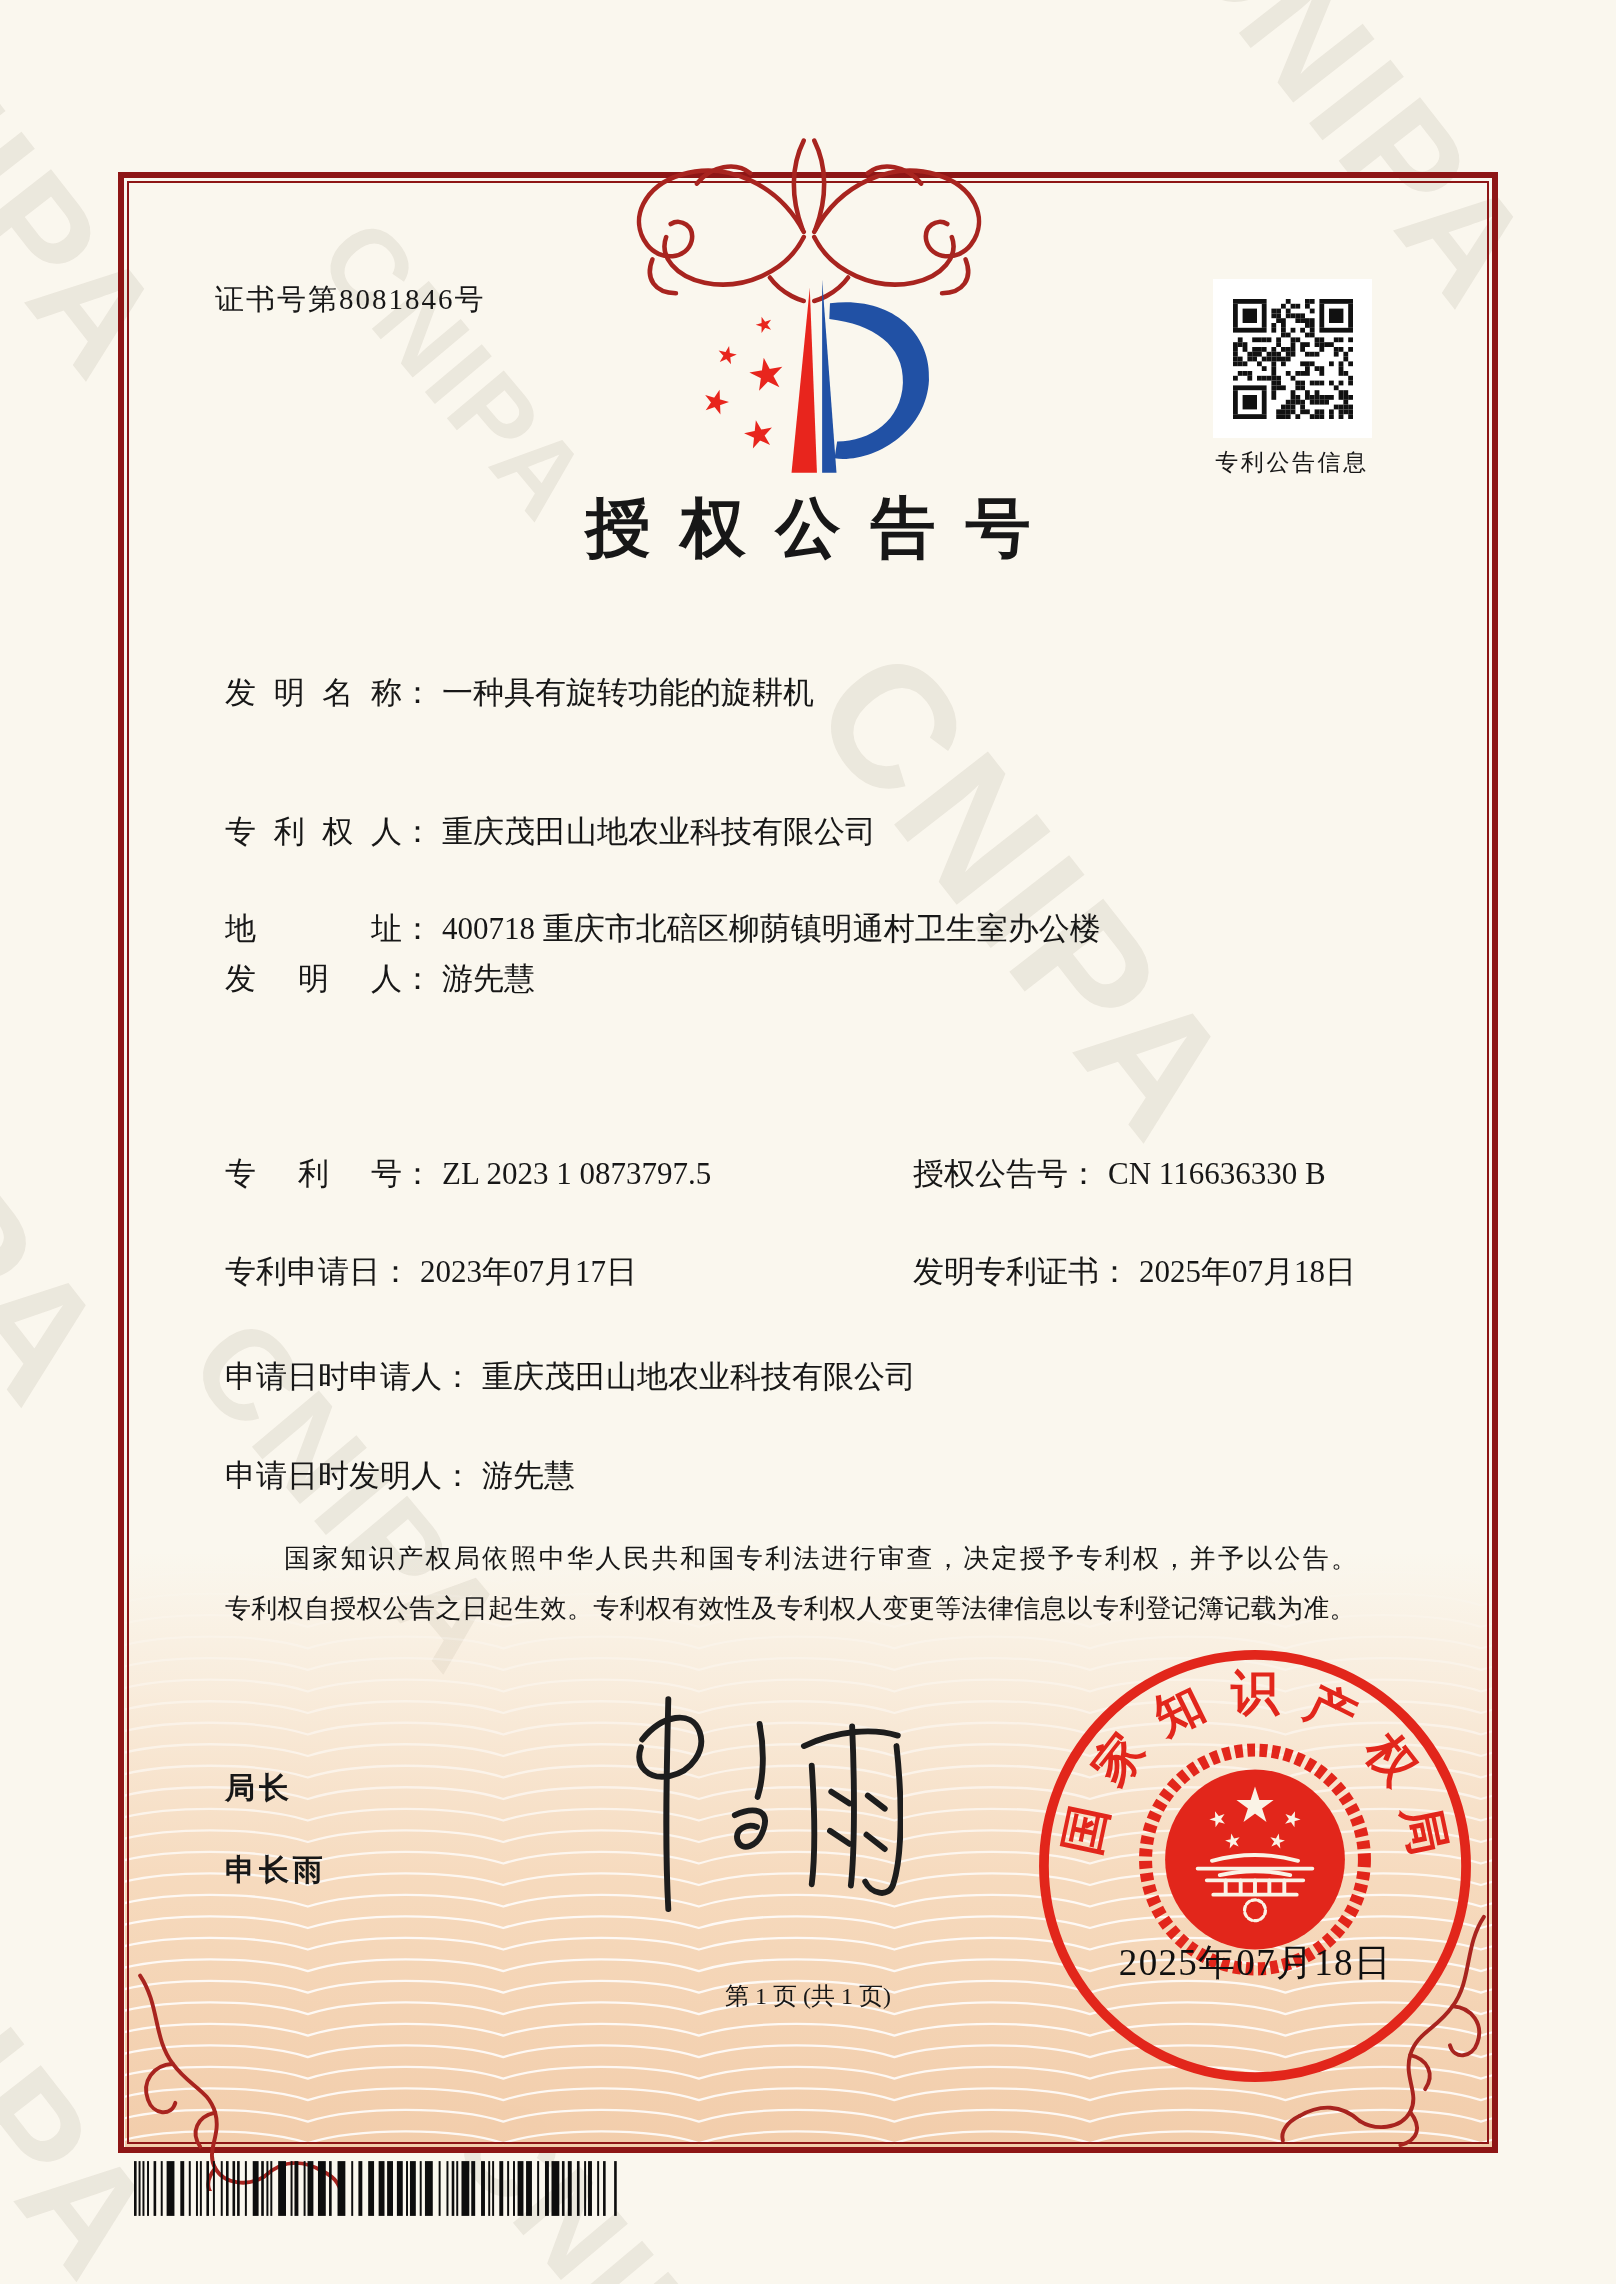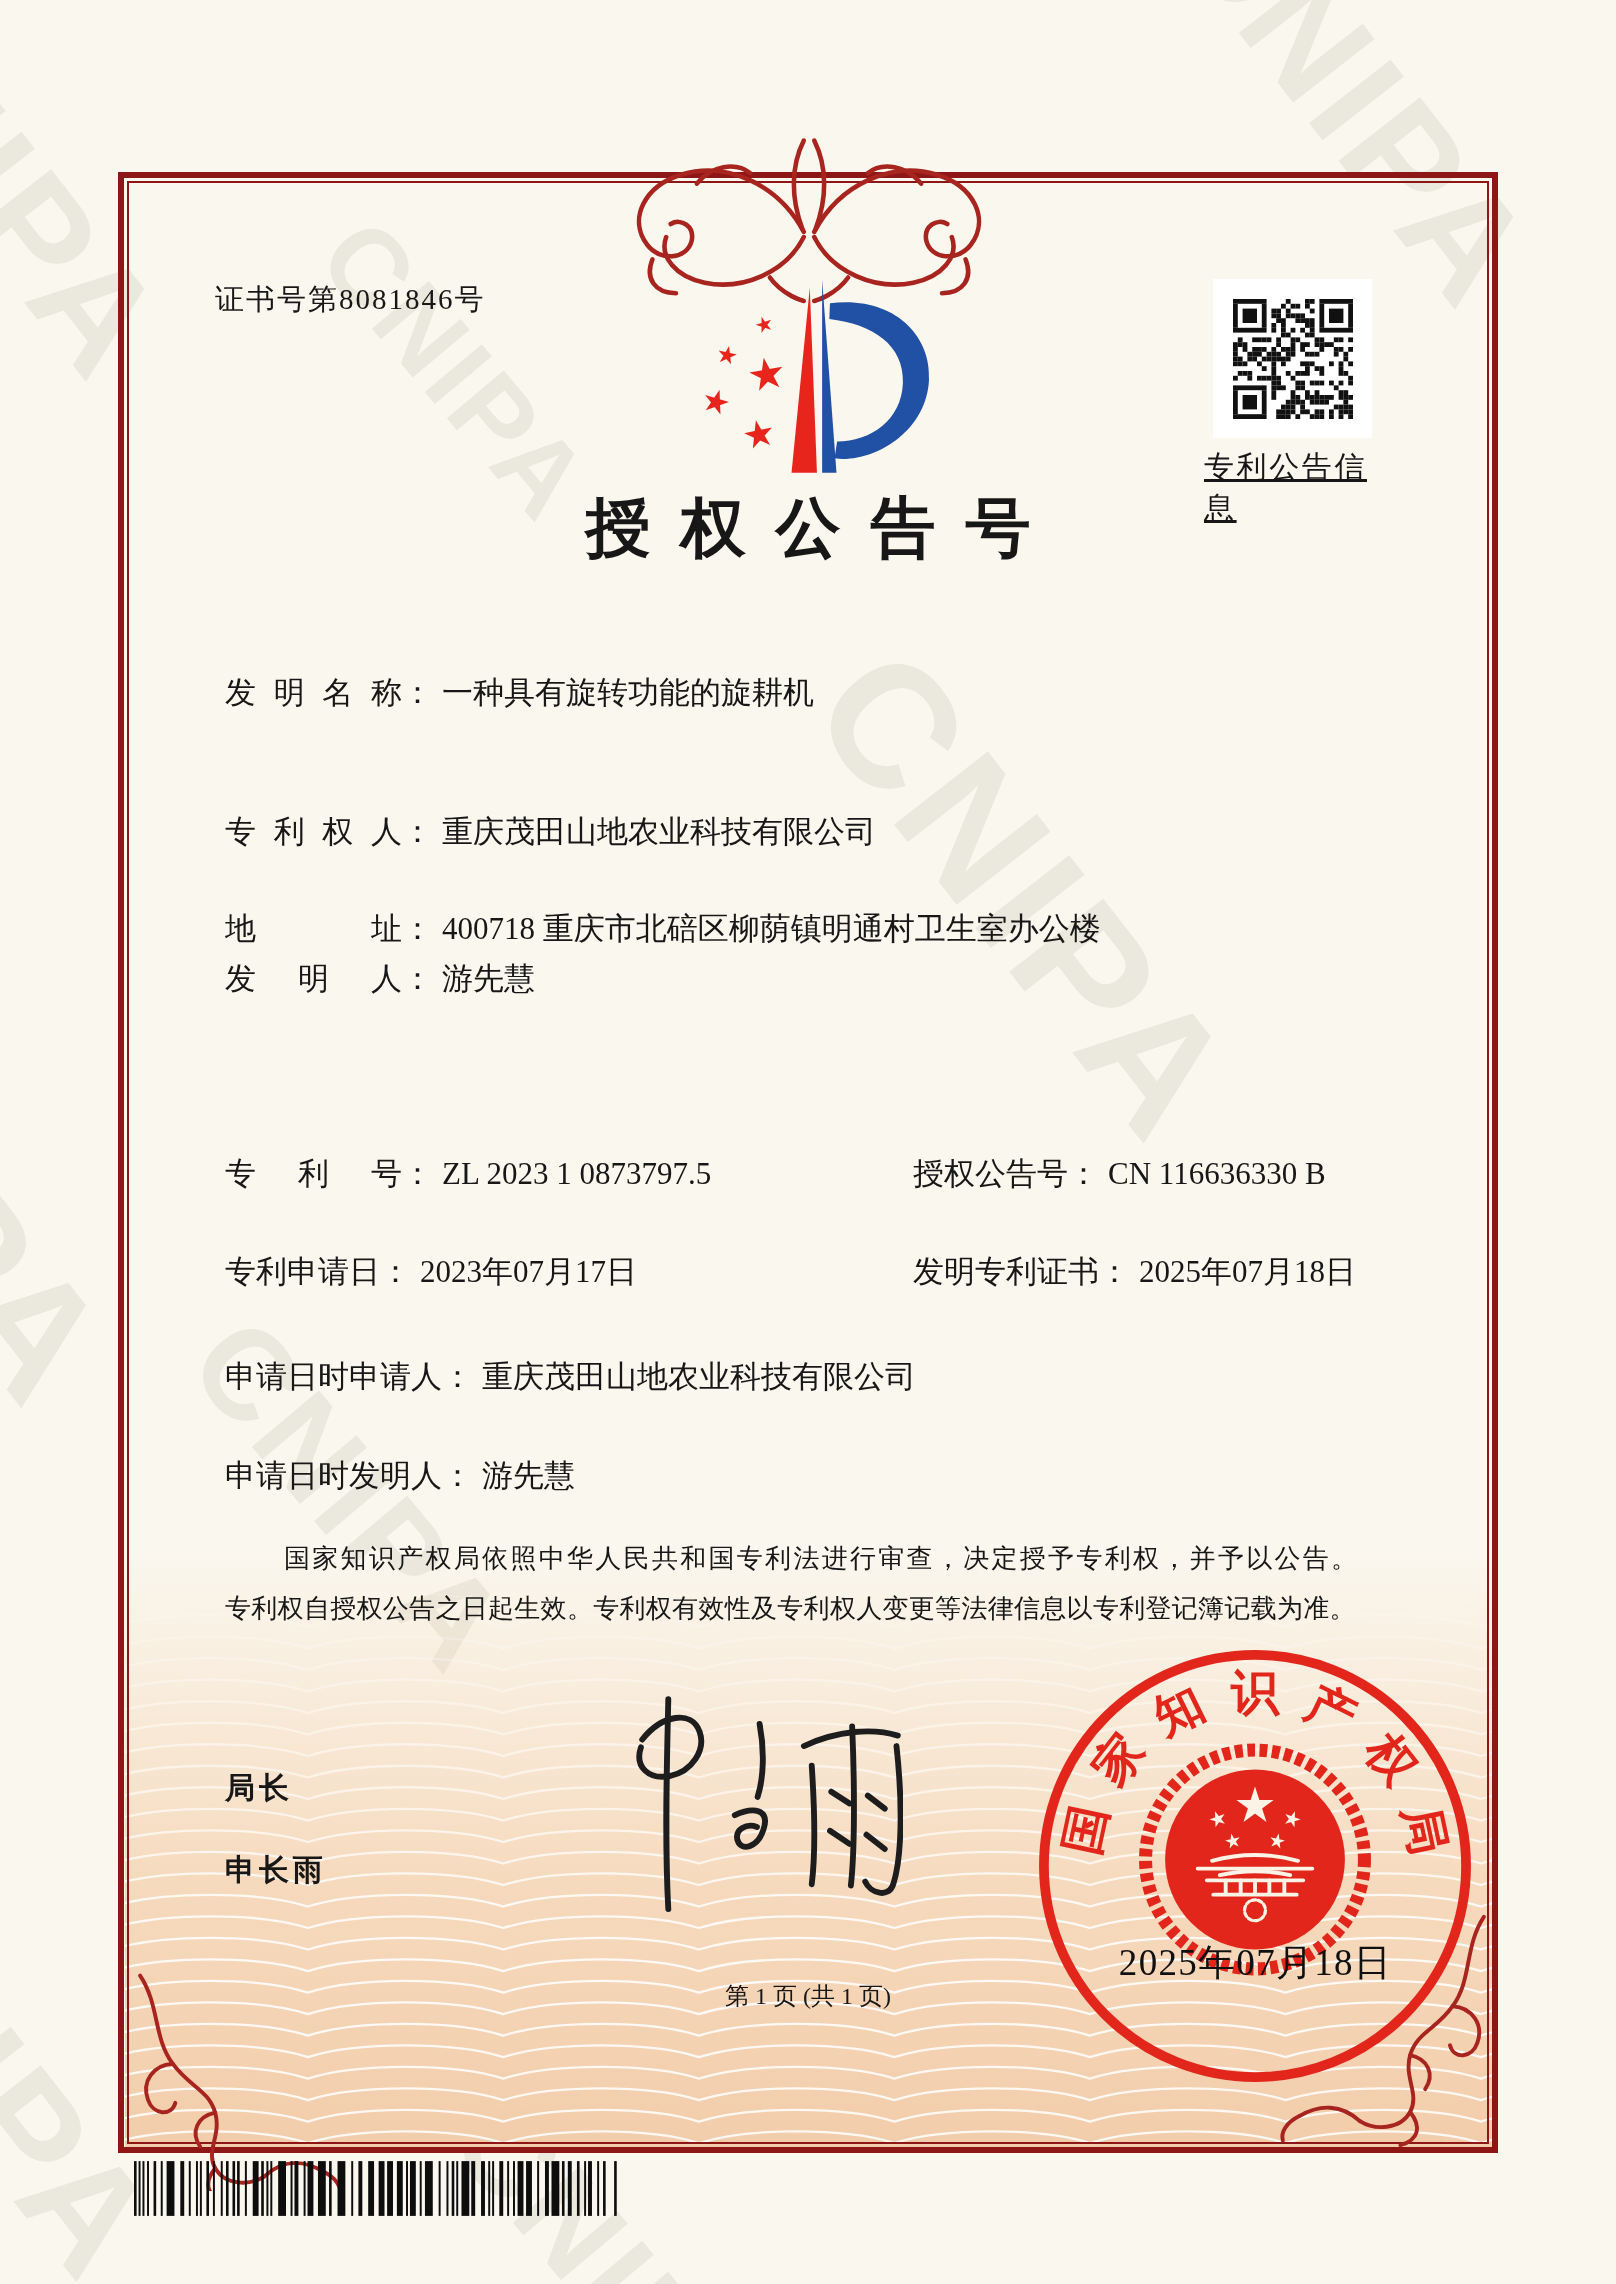--- a/index.html
+++ b/index.html
@@ -29,21 +29,21 @@
   .orn{position:absolute;z-index:4;}
   .orn path{fill:none;stroke:#a8241f;stroke-width:7;stroke-linecap:round;}
   .corner path{stroke-width:6;}
   
   .abs{position:absolute;z-index:5;}
   #cert-number{left:215px;top:280px;font-size:29px;letter-spacing:2px;}
   #title{left:0;top:484px;width:1616px;text-align:center;font-size:65px;font-weight:700;}
   #title span{letter-spacing:30px;margin-right:-30px;}
   #qrbox{left:1213px;top:279px;width:159px;height:159px;background:#ffffff;}
   #qrbox svg{position:absolute;left:19.6px;top:19.6px;}
-  #qr-caption{left:1204px;top:447px;width:176px;text-align:left;font-size:30px;letter-spacing:2.6px;text-decoration:underline;}
+  #qr-caption{left:1204px;top:447px;width:176px;text-align:center;font-size:23px;letter-spacing:2.6px;}
   .row{position:absolute;left:225px;z-index:5;font-size:31px;white-space:nowrap;}
   .row2{position:absolute;left:913px;z-index:5;font-size:31px;white-space:nowrap;}
   .jlabel{display:inline-block;width:177px;text-align:justify;text-align-last:justify;text-justify:inter-character;vertical-align:top;}
   .colon{margin-right:9px;}
   #statement{left:225px;top:1534px;width:1213px;font-size:26px;line-height:50px;z-index:5;}
   #statement .l1{text-indent:59px;letter-spacing:2.3px;}
   #statement .l2{letter-spacing:0.3px;}
   #director-title,#director-name{left:225px;font-size:30px;font-family:"Liberation Sans","DejaVu Sans",sans-serif;font-weight:600;letter-spacing:3.9px;text-align:right;}
   #director-title{top:1768px;}
   #director-name{top:1850px;}

